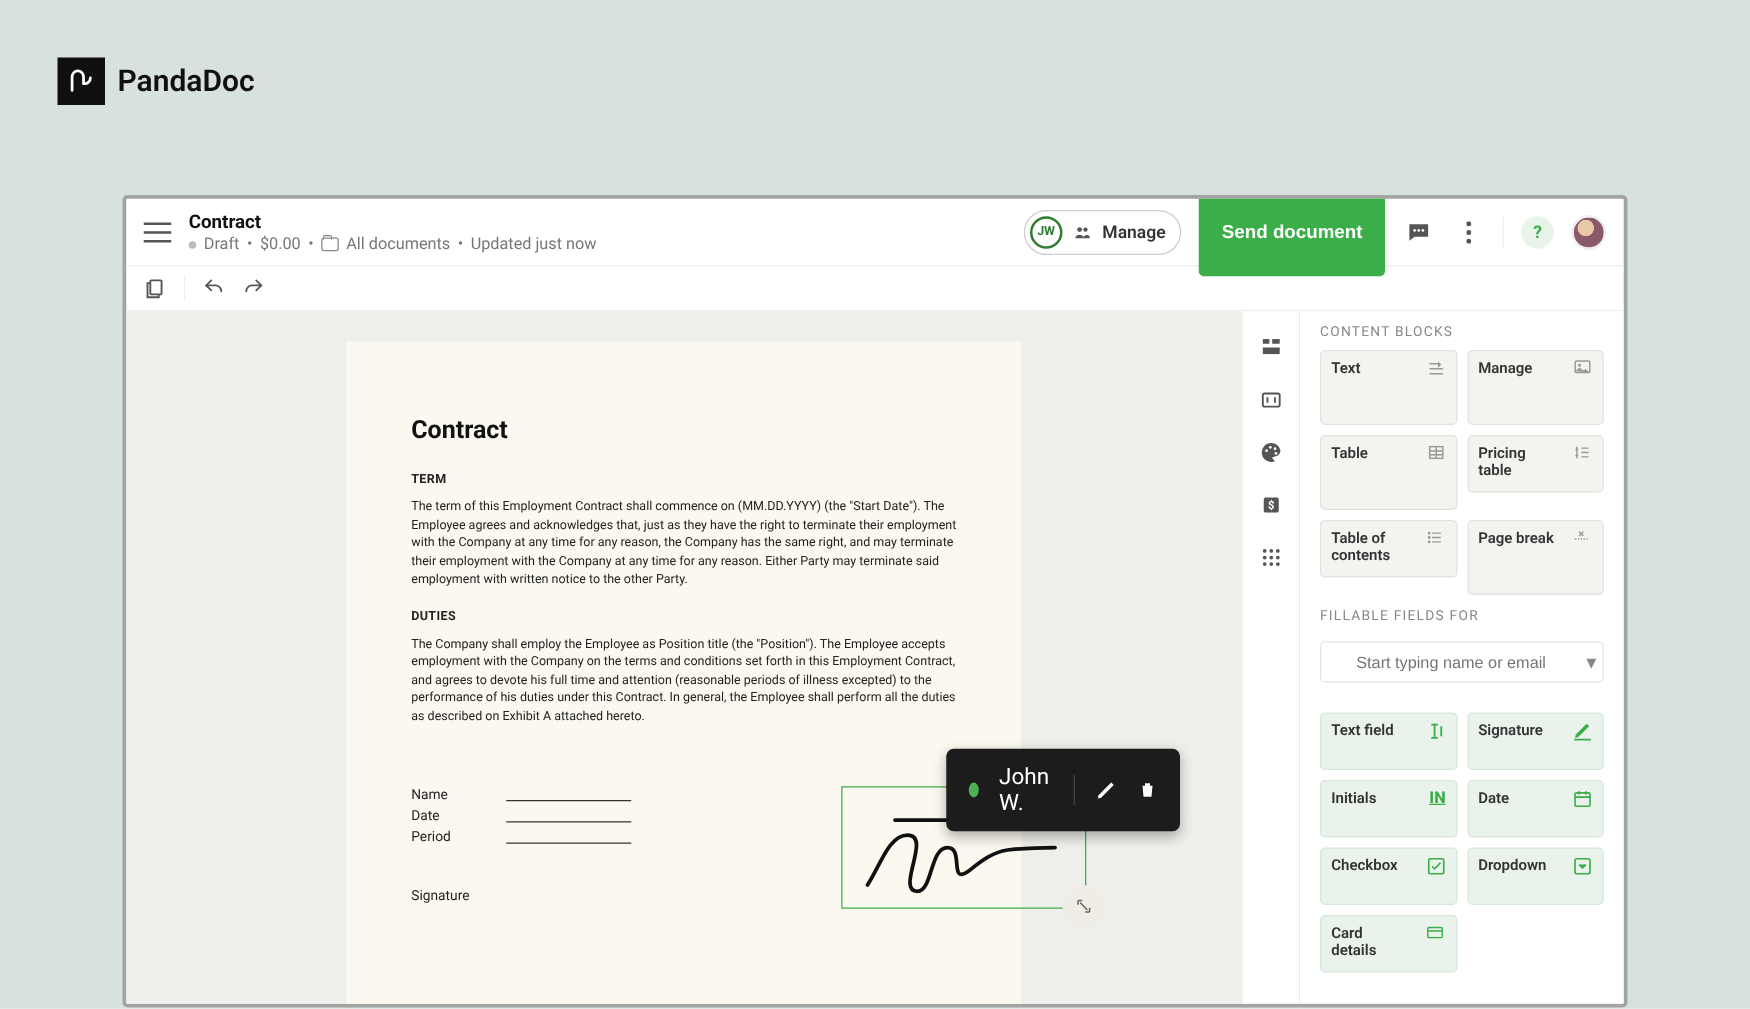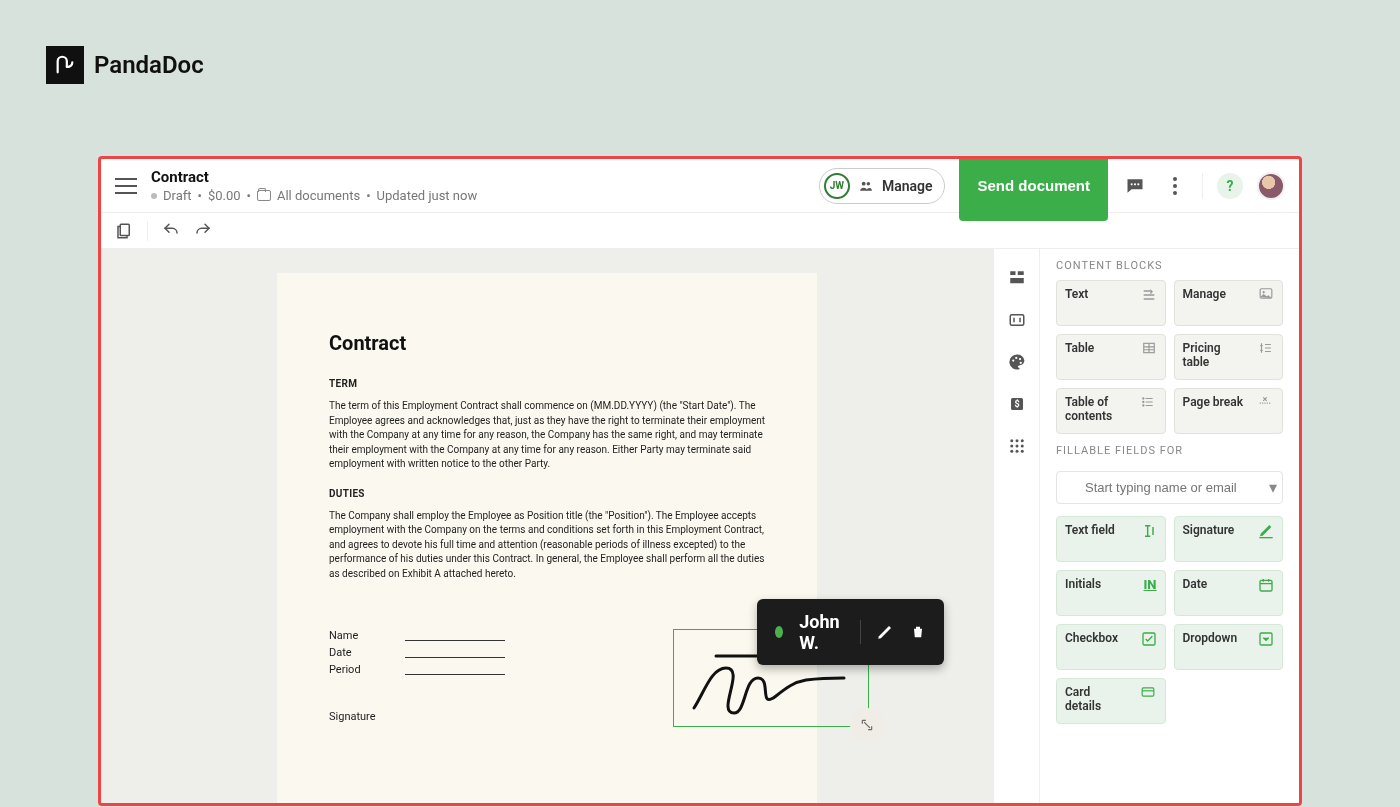--- a/index.html
+++ b/index.html
@@ -19,21 +19,21 @@
     width: 38px; height: 38px; background: #101010;
     display: flex; align-items: center; justify-content: center;
     color: #fff;
   }
   .logo-text { font-size: 24px; font-weight: 600; color: #101010; }
   .app-window {
     position: absolute;
     top: 156px; left: 98px;
     width: 1204px; height: 650px;
     background: #fff;
-    border: 3px solid #ef4444;
+    border: 3px solid #a3a3a3;
     border-radius: 4px;
     display: flex; flex-direction: column;
     overflow: hidden;
   }
   .topbar {
     height: 54px;
     display: flex;
     align-items: center;
     padding: 0 14px;
     border-bottom: 1px solid #eee;
@@ -122,21 +122,21 @@
   .sig-toolbar {
     position:absolute; left:480px; top:326px;
     background:#1c1c1c; color:#fff;
     border-radius:6px;
     display:flex; align-items:center; gap:16px;
     padding: 12px 18px;
     box-shadow: 0 4px 10px rgba(0,0,0,.3);
     font-size:18px;
   }
   .sig-dot { width:12px;height:12px;border-radius:50%;background:#4caf50;}
-  .sig-name { font-weight:700; }
+  .sig-name { font-weight:400; }
   .sig-div { width:1px; height:24px; background:#444; }
   .sig-icon { cursor:pointer; }
 
   .rail {
     width: 46px; background:#fff; border-left:1px solid #eee;
     display:flex; flex-direction:column; align-items:center;
     padding-top:20px; gap:24px;
   }
   .rail-icon { color:#555; cursor:pointer; }
 
@@ -148,29 +148,29 @@
     display:flex; align-items:center; justify-content:space-between;
     padding: 10px 16px 10px 12px;
   }
   .panel-title-wrap{ display:flex; align-items:center; gap:12px;}
   .panel-bar { width:3px; height:20px; background:#2e7d32;}
   .panel-title { font-size:14px; font-weight:700; color:#111;}
   .panel-close { color:#666; cursor:pointer; font-size:18px;}
   .panel-label { font-size:11px; color:#888; letter-spacing:1px; padding: 10px 16px 8px; }
   .block-grid { display:grid; grid-template-columns: 1fr 1fr; gap:8px; padding: 0 16px; }
   .block {
-    height:46px; background:#f3f3f0; border:1px solid #e2e2dc; border-radius:4px;
+    height:60px; background:#f3f3f0; border:1px solid #e2e2dc; border-radius:4px;
     padding:6px 8px; font-size:12px; font-weight:600; color:#333;
     display:flex; justify-content:space-between; cursor:grab;
     position:relative;
   }
   .block.tall { height:46px; }
   .block .blk-icon { color:#999; }
   .fill-search {
-    margin:6px 16px 12px; display:flex; align-items:center;
+    margin:6px 16px 24px; display:flex; align-items:center;
     border:1px solid #e4e4e0; border-radius:4px; padding:6px 20px; gap:8px;
   }
   .fill-search input { border:none; outline:none; flex:1; font-size:13px; color:#333; background:transparent;}
   .fill-search .chev { color:#888; }
   .field-grid { display:grid; grid-template-columns:1fr 1fr; gap:8px; padding:0 16px;}
   .field {
     height:46px; background:#eaf3eb; border:1px solid #d5e7d7; border-radius:4px;
     padding:6px 8px; font-size:12px; font-weight:600; color:#333;
     display:flex; justify-content:space-between; cursor:grab;
   }

